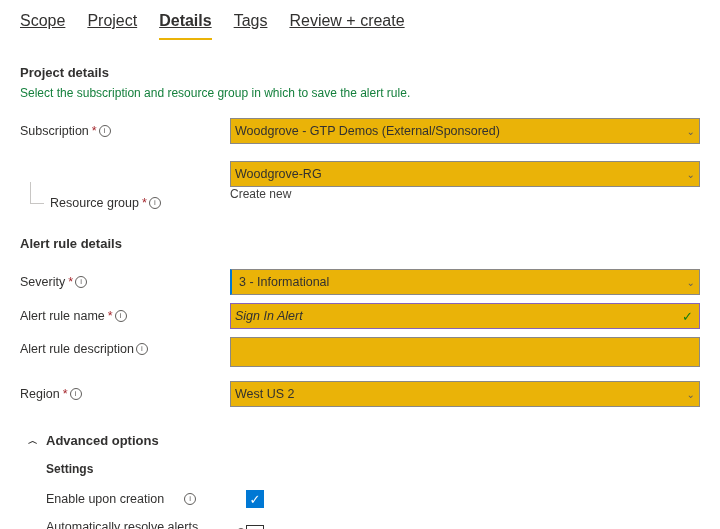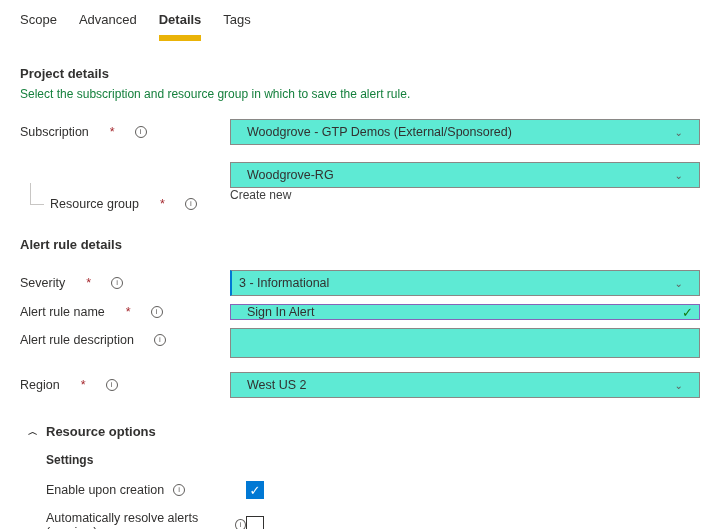--- a/index.html
+++ b/index.html
@@ -12,28 +12,29 @@
     width: 720px;
   }
   .tabs {
     display: flex;
     gap: 22px;
     border-bottom: 1px solid transparent;
     margin-bottom: 24px;
   }
   .tab {
     padding: 6px 0 8px 0;
-    font-size: 13px;
+    font-size: 16px;
     color: #323130;
     cursor: pointer;
     border-bottom: 2px solid transparent;
+    text-decoration: underline;
   }
   .tab.active {
     font-weight: 600;
-    border-bottom: 6px solid #eab308;
+    border-bottom: 2px solid #eab308;
   }
   .section-title {
     font-weight: 600;
     font-size: 13px;
     margin-bottom: 6px;
   }
   .section-desc {
     font-size: 12px;
     color: #15803d;
     margin-bottom: 18px;
@@ -43,21 +44,21 @@
     display: flex;
     align-items: center;
     margin-bottom: 8px;
   }
   .label-col {
     width: 210px;
     display: flex;
     align-items: center;
     font-size: 12.5px;
     color: #323130;
-    gap: 20px;
+    gap: 2px;
     text-align: center;
   }
   .form-row.nested .label-col { padding-left: 30px; position: relative; margin-top: 44px; }
   .nested-line {
     position: absolute;
     left: 10px; top: -14px;
     width: 14px; height: 22px;
     border-left: 1px solid #c8c6c4;
     border-bottom: 1px solid #c8c6c4;
   }
@@ -76,38 +77,38 @@
   }
   .field-col {
     flex: 1;
     display: flex;
     flex-direction: column;
   }
   .select-box, .text-input, .textarea-input {
     width: 100%;
     border: 1px solid #8a8886;
     font-size: 12.5px;
-    padding: 5px 16px;
-    background: #5eead4;
+    padding: 5px 4px;
+    background: #eab308;
     color: #323130;
     font-family: inherit;
     outline: none;
   }
   .select-box {
     display: flex;
     justify-content: space-between;
     align-items: center;
     cursor: pointer;
     height: 26px;
   }
   .select-box.focus {
     border-left: 2px solid #0078d4;
     padding-left: 7px;
   }
-  .text-input { height: 16px; }
+  .text-input { height: 26px; font-style: italic; }
   .text-input.valid {
     border: 1px solid #8764b8;
     padding-right: 26px;
   }
   .textarea-input {
     height: 30px;
     resize: none;
   }
   .input-wrap { position: relative; }
   .check-mark {
@@ -146,21 +147,21 @@
   }
   .chk-row {
     display: flex;
     align-items: center;
     margin-bottom: 12px;
   }
   .chk-label {
     width: 200px;
     display: flex;
     align-items: center;
-    gap: 9px;
+    gap: 20px;
     font-size: 12.5px;
   }
   .chk {
     width: 18px; height: 18px;
     border: 1px solid #323130;
     display: inline-flex;
     align-items: center;
     justify-content: center;
     cursor: pointer;
     font-size: 13px;
@@ -169,23 +170,24 @@
   .chk.checked {
     background: #0078d4;
     border-color: #0078d4;
   }
 </style>
 </head>
 <body>
 
 <div class="tabs">
   <div class="tab">Scope</div>
-  <div class="tab">Advanced</div>
+  <div class="tab">Project</div>
   <div class="tab active">Details</div>
   <div class="tab">Tags</div>
+  <div class="tab">Review + create</div>
 </div>
 
 <div class="section-block">
   <div class="section-title">Project details</div>
   <div class="section-desc">Select the subscription and resource group in which to save the alert rule.</div>
 
   <div class="form-row">
     <div class="label-col">
       <span>Subscription</span>
       <span class="req">*</span>
@@ -271,21 +273,21 @@
         <span>West US 2</span>
         <span class="chevron">⌄</span>
       </div>
     </div>
   </div>
 </div>
 
 <div>
   <div class="adv-header">
     <span class="adv-caret">︿</span>
-    <span>Resource options</span>
+    <span>Advanced options</span>
   </div>
   <div class="settings-block">
     <div class="settings-title">Settings</div>
 
     <div class="chk-row">
       <div class="chk-label">
         <span>Enable upon creation</span>
         <span class="info-icon">i</span>
       </div>
       <span class="chk checked">✓</span>

